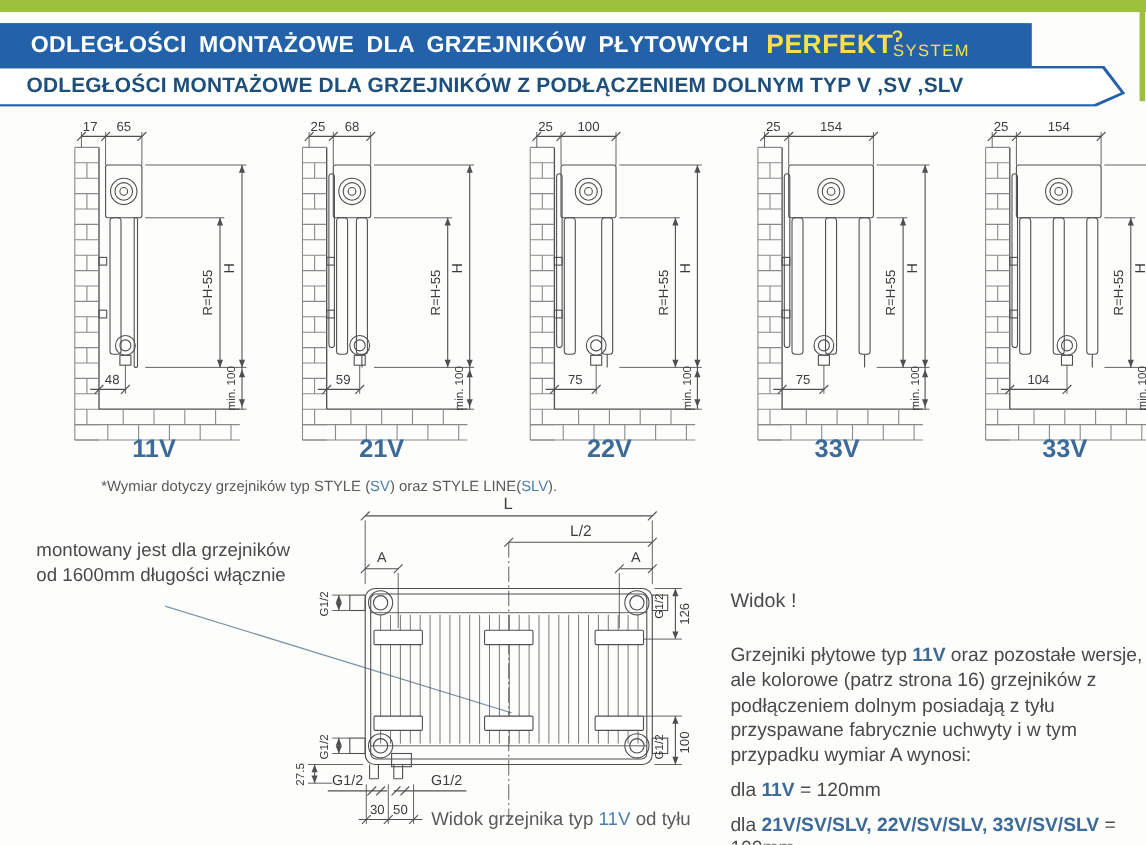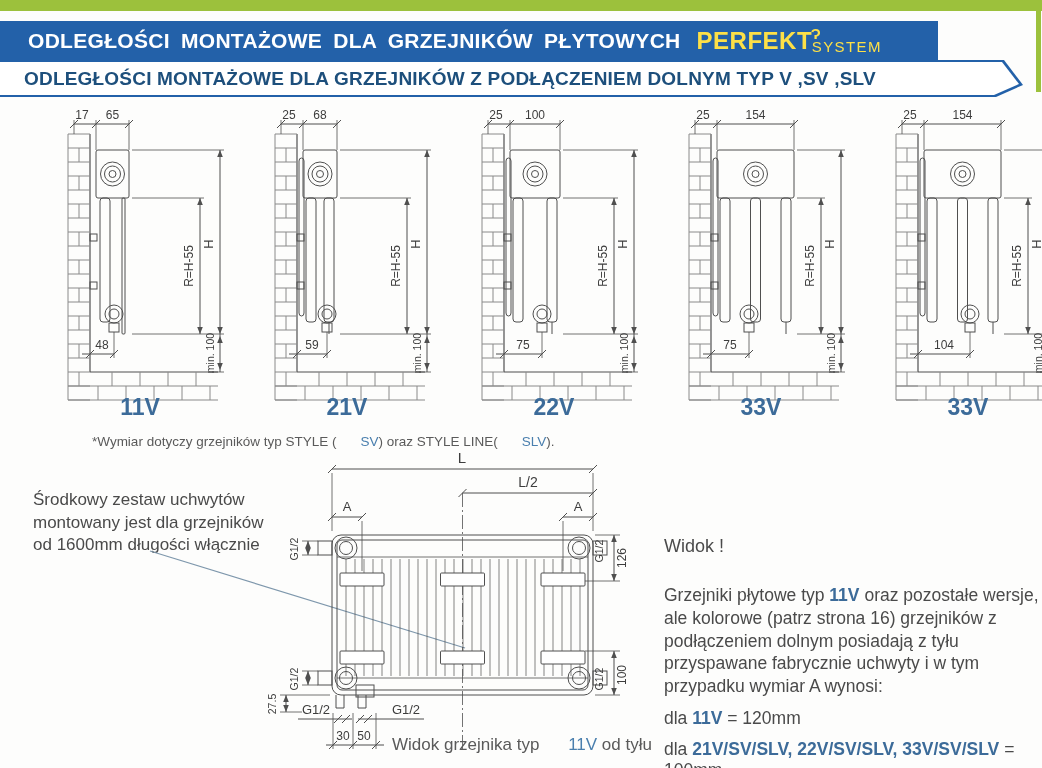--- a/index.html
+++ b/index.html
@@ -30,21 +30,21 @@
     clip-path:polygon(0 2px, 1002px 2px, 1019px 24px, 994px 35px, 0 35px);
     display:flex; align-items:center; padding-left:24px;
   }
   .banner-subtitle { color:#1d4f7c; font-weight:bold; font-size:19px; letter-spacing:.2px; white-space:nowrap; }
   
   .figures { position:absolute; left:52px; top:110px; width:945px; height:318px; display:flex; justify-content:space-between;gap:21px; }
   .figure { width:186px; height:318px; }
   .figure svg { display:block; }
   
   .footnote { position:absolute; left:92px; top:434px; font-size:13.5px; color:#5a5a5a; }
-  .accent { color:#4a7fae;margin-left:24px; }
+  .accent { color:#4a7fae; }
   .accent-b { color:#3c6b99; font-weight:bold; }
   
   .left-note { position:absolute; left:33px; top:489px; font-size:17px; line-height:1.33; color:#4a4a4a; }
   .leader-svg { position:absolute; left:0; top:0; width:1042px; height:768px; pointer-events:none; }
   .rear-wrap { position:absolute; left:262px; top:447px; width:400px; height:315px; }
   .caption { position:absolute; left:392px; top:735px; font-size:17px; color:#5a5a5a; }
   .notice { position:absolute; left:664px; top:536px; width:378px; }
   .notice-title { font-size:18px; color:#4a4a4a; }
   .notice-para { margin-top:27px; font-size:17.5px; line-height:1.3; color:#4a4a4a; }
   .notice-line { margin-top:10px; font-size:17.5px; color:#4a4a4a; }
@@ -525,21 +525,20 @@
         <line x1="86" y1="248" x2="94" y2="240" stroke="#4f4f4f" stroke-width="1"></line>
         <text x="64" y="239" font-size="12" fill="#3d3d3d" text-anchor="middle">104</text>
         <text x="88" y="305" font-size="23" fill="#3c6b99" text-anchor="middle" font-weight="bold">33V</text>
       </svg>
     </div>
   </div>
 
 <div class="footnote"><span>*Wymiar dotyczy grzejników typ STYLE (</span><span class="accent">SV</span><span>) oraz STYLE LINE(</span><span class="accent">SLV</span><span>).</span></div>
 
 <div class="left-note">
-  <div>Środkowy zestaw uchwytów</div>
   <div>montowany jest dla grzejników</div>
   <div>od 1600mm długości włącznie</div>
 </div>
 
 <svg class="leader-svg">
   <line x1="150" y1="551" x2="465" y2="648" stroke="#7e97ac" stroke-width="1.2"></line>
 </svg>
 
 <div class="rear-wrap" id="rear-wrap"><svg width="400" height="315" viewBox="0 0 400 315">
       <rect x="70" y="88" width="261" height="160" rx="9" fill="none" stroke="#4f4f4f" stroke-width="1"></rect>

